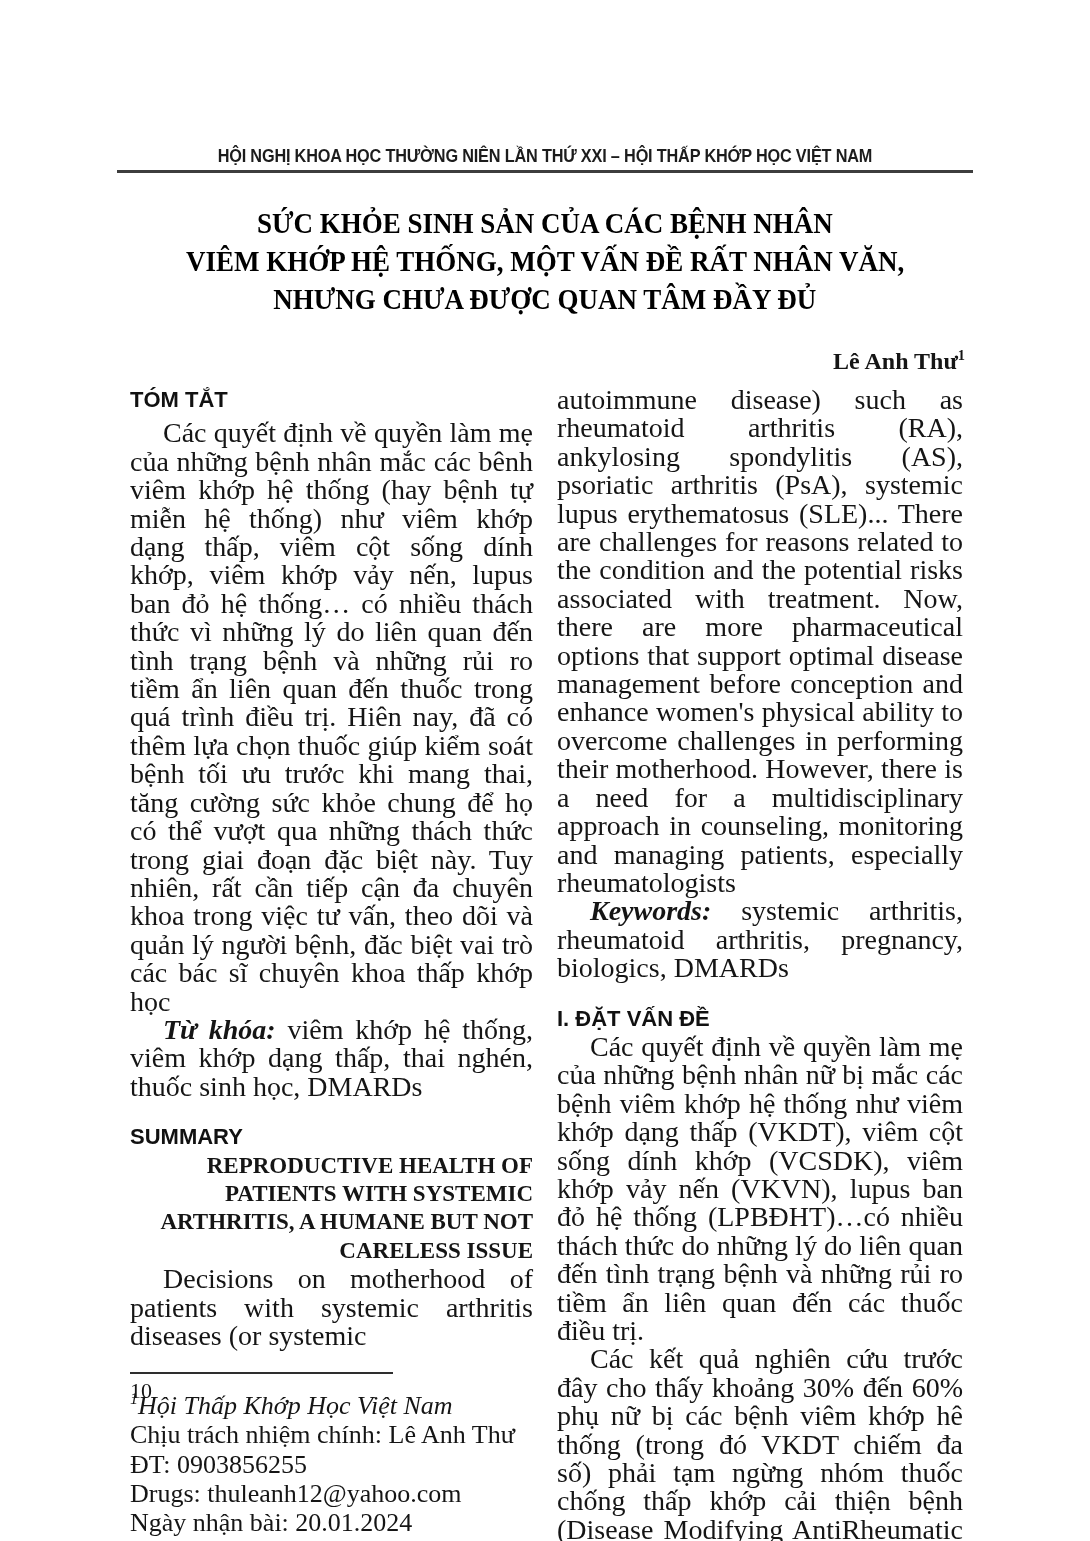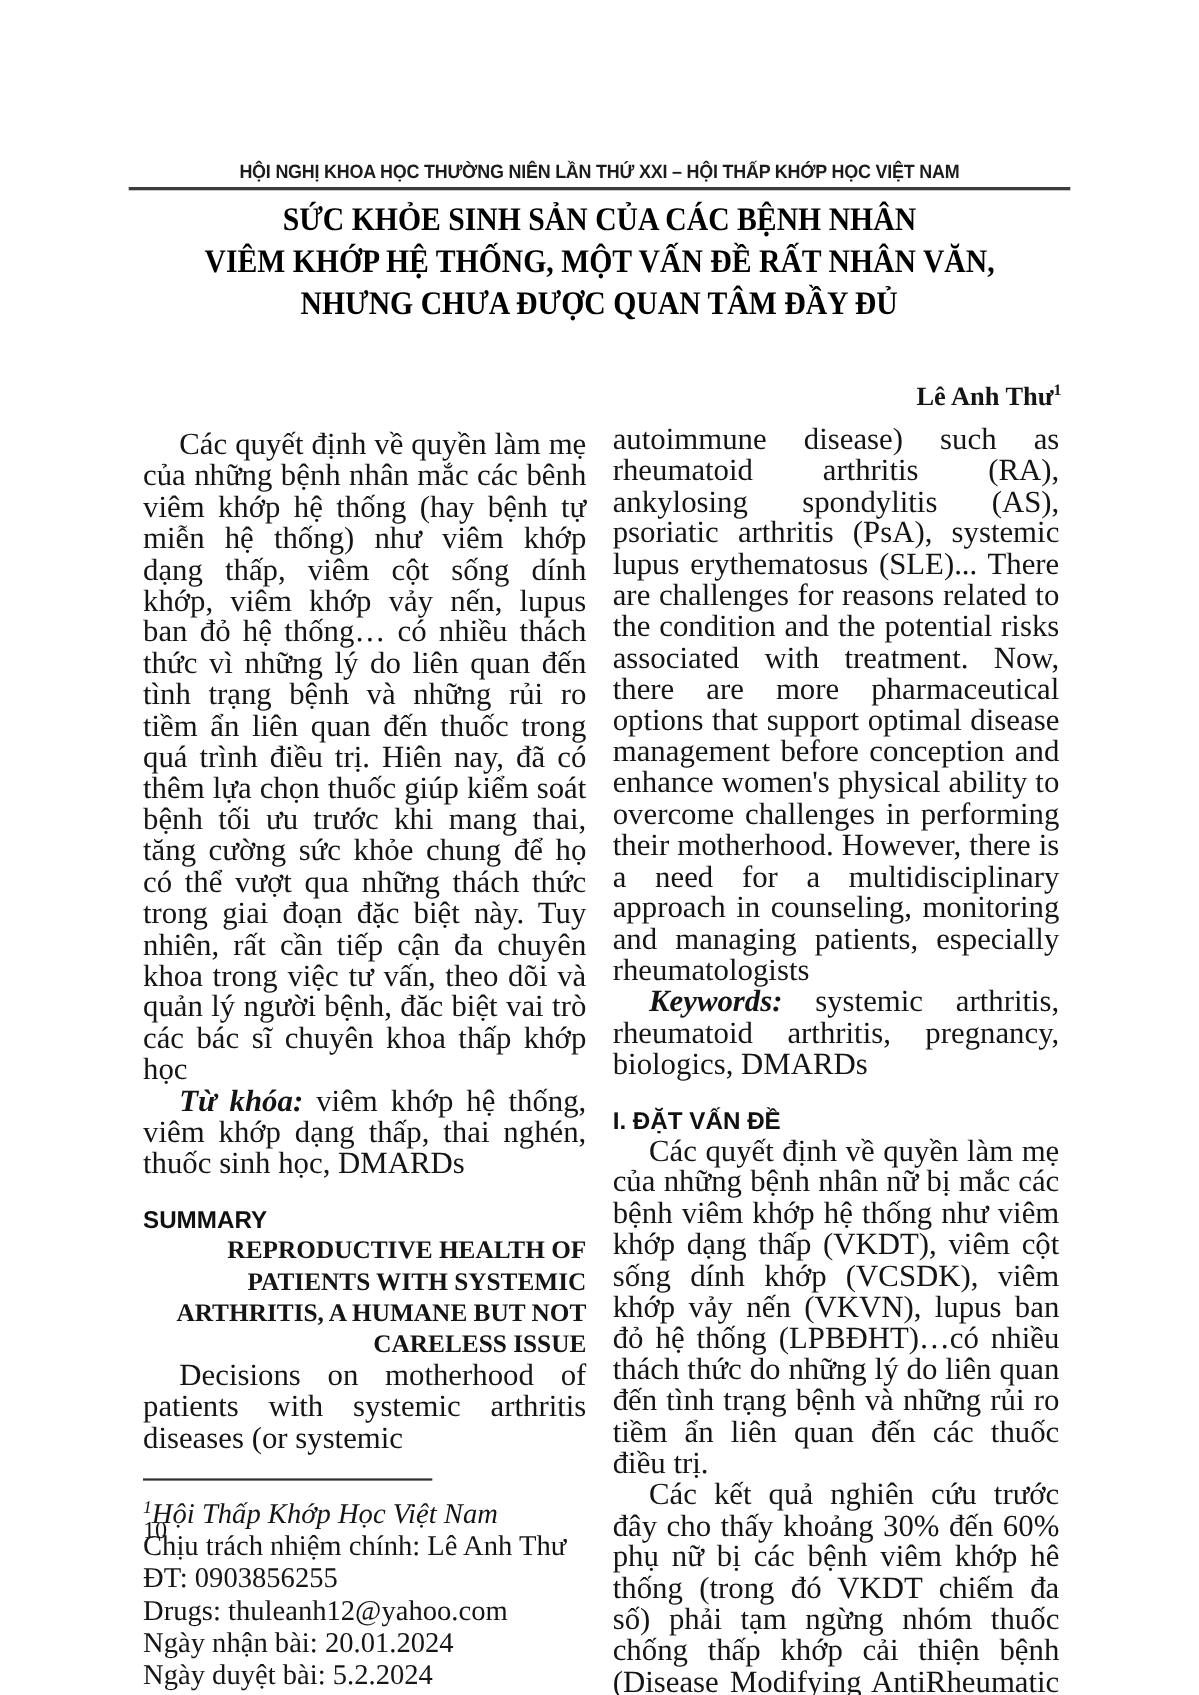--- a/index.html
+++ b/index.html
@@ -33,21 +33,21 @@
   }
   .conf-header-rule {
     margin-top: 3px;
     height: 3px;
     background: #3d3d3d;
   }
 
   
   .title-block {
     position: absolute;
-    top: 181px; left: 0; width: 1090px;
+    top: 204px; left: 0; width: 1090px;
     text-align: center;
     font-weight: bold;
     font-size: 30px;
     line-height: 38px;
     color: #000;
   }
   .title-line { display: block; }
   .squeeze {
     display: inline-block;
     transform: scaleX(0.9);
@@ -132,20 +132,21 @@
 
   <div class="title-block">
     <span class="title-line"><span class="squeeze">SỨC KHỎE SINH SẢN CỦA CÁC BỆNH NHÂN</span></span>
     <span class="title-line"><span class="squeeze">VIÊM KHỚP HỆ THỐNG, MỘT VẤN ĐỀ RẤT NHÂN VĂN,</span></span>
     <span class="title-line"><span class="squeeze">NHƯNG CHƯA ĐƯỢC QUAN TÂM ĐẦY ĐỦ</span></span>
   </div>
 
   <div class="author-line"><span>Lê Anh Thư</span><sup>1</sup></div>
 
   <div class="col col-left">
+    <h2 class="sans-heading">TÓM TẮT</h2>
     <p class="body-text indent abstract-para">Các quyết định về quyền làm mẹ của những bệnh nhân mắc các bênh viêm khớp hệ thống (hay bệnh tự miễn hệ thống) như viêm khớp dạng thấp, viêm cột sống dính khớp, viêm khớp vảy nến, lupus ban đỏ hệ thống… có nhiều thách thức vì những lý do liên quan đến tình trạng bệnh và những rủi ro tiềm ẩn liên quan đến thuốc trong quá trình điều trị. Hiên nay, đã có thêm lựa chọn thuốc giúp kiểm soát bệnh tối ưu trước khi mang thai, tăng cường sức khỏe chung để họ có thể vượt qua những thách thức trong giai đoạn đặc biệt này. Tuy nhiên, rất cần tiếp cận đa chuyên khoa trong việc tư vấn, theo dõi và quản lý người bệnh, đăc biệt vai trò các bác sĩ chuyên khoa thấp khớp học</p>
     <p class="body-text indent"><span class="kw-label">Từ khóa:</span> <span>viêm khớp hệ thống, viêm khớp dạng thấp, thai nghén, thuốc sinh học, DMARDs</span></p>
 
     <h2 class="sans-heading mt-head">SUMMARY</h2>
     <h3 class="summary-title">REPRODUCTIVE HEALTH OF
 PATIENTS WITH SYSTEMIC
 ARTHRITIS, A HUMANE BUT NOT
 CARELESS ISSUE</h3>
     <p class="body-text indent">Decisions on motherhood of patients with systemic arthritis diseases (or systemic</p>
 

